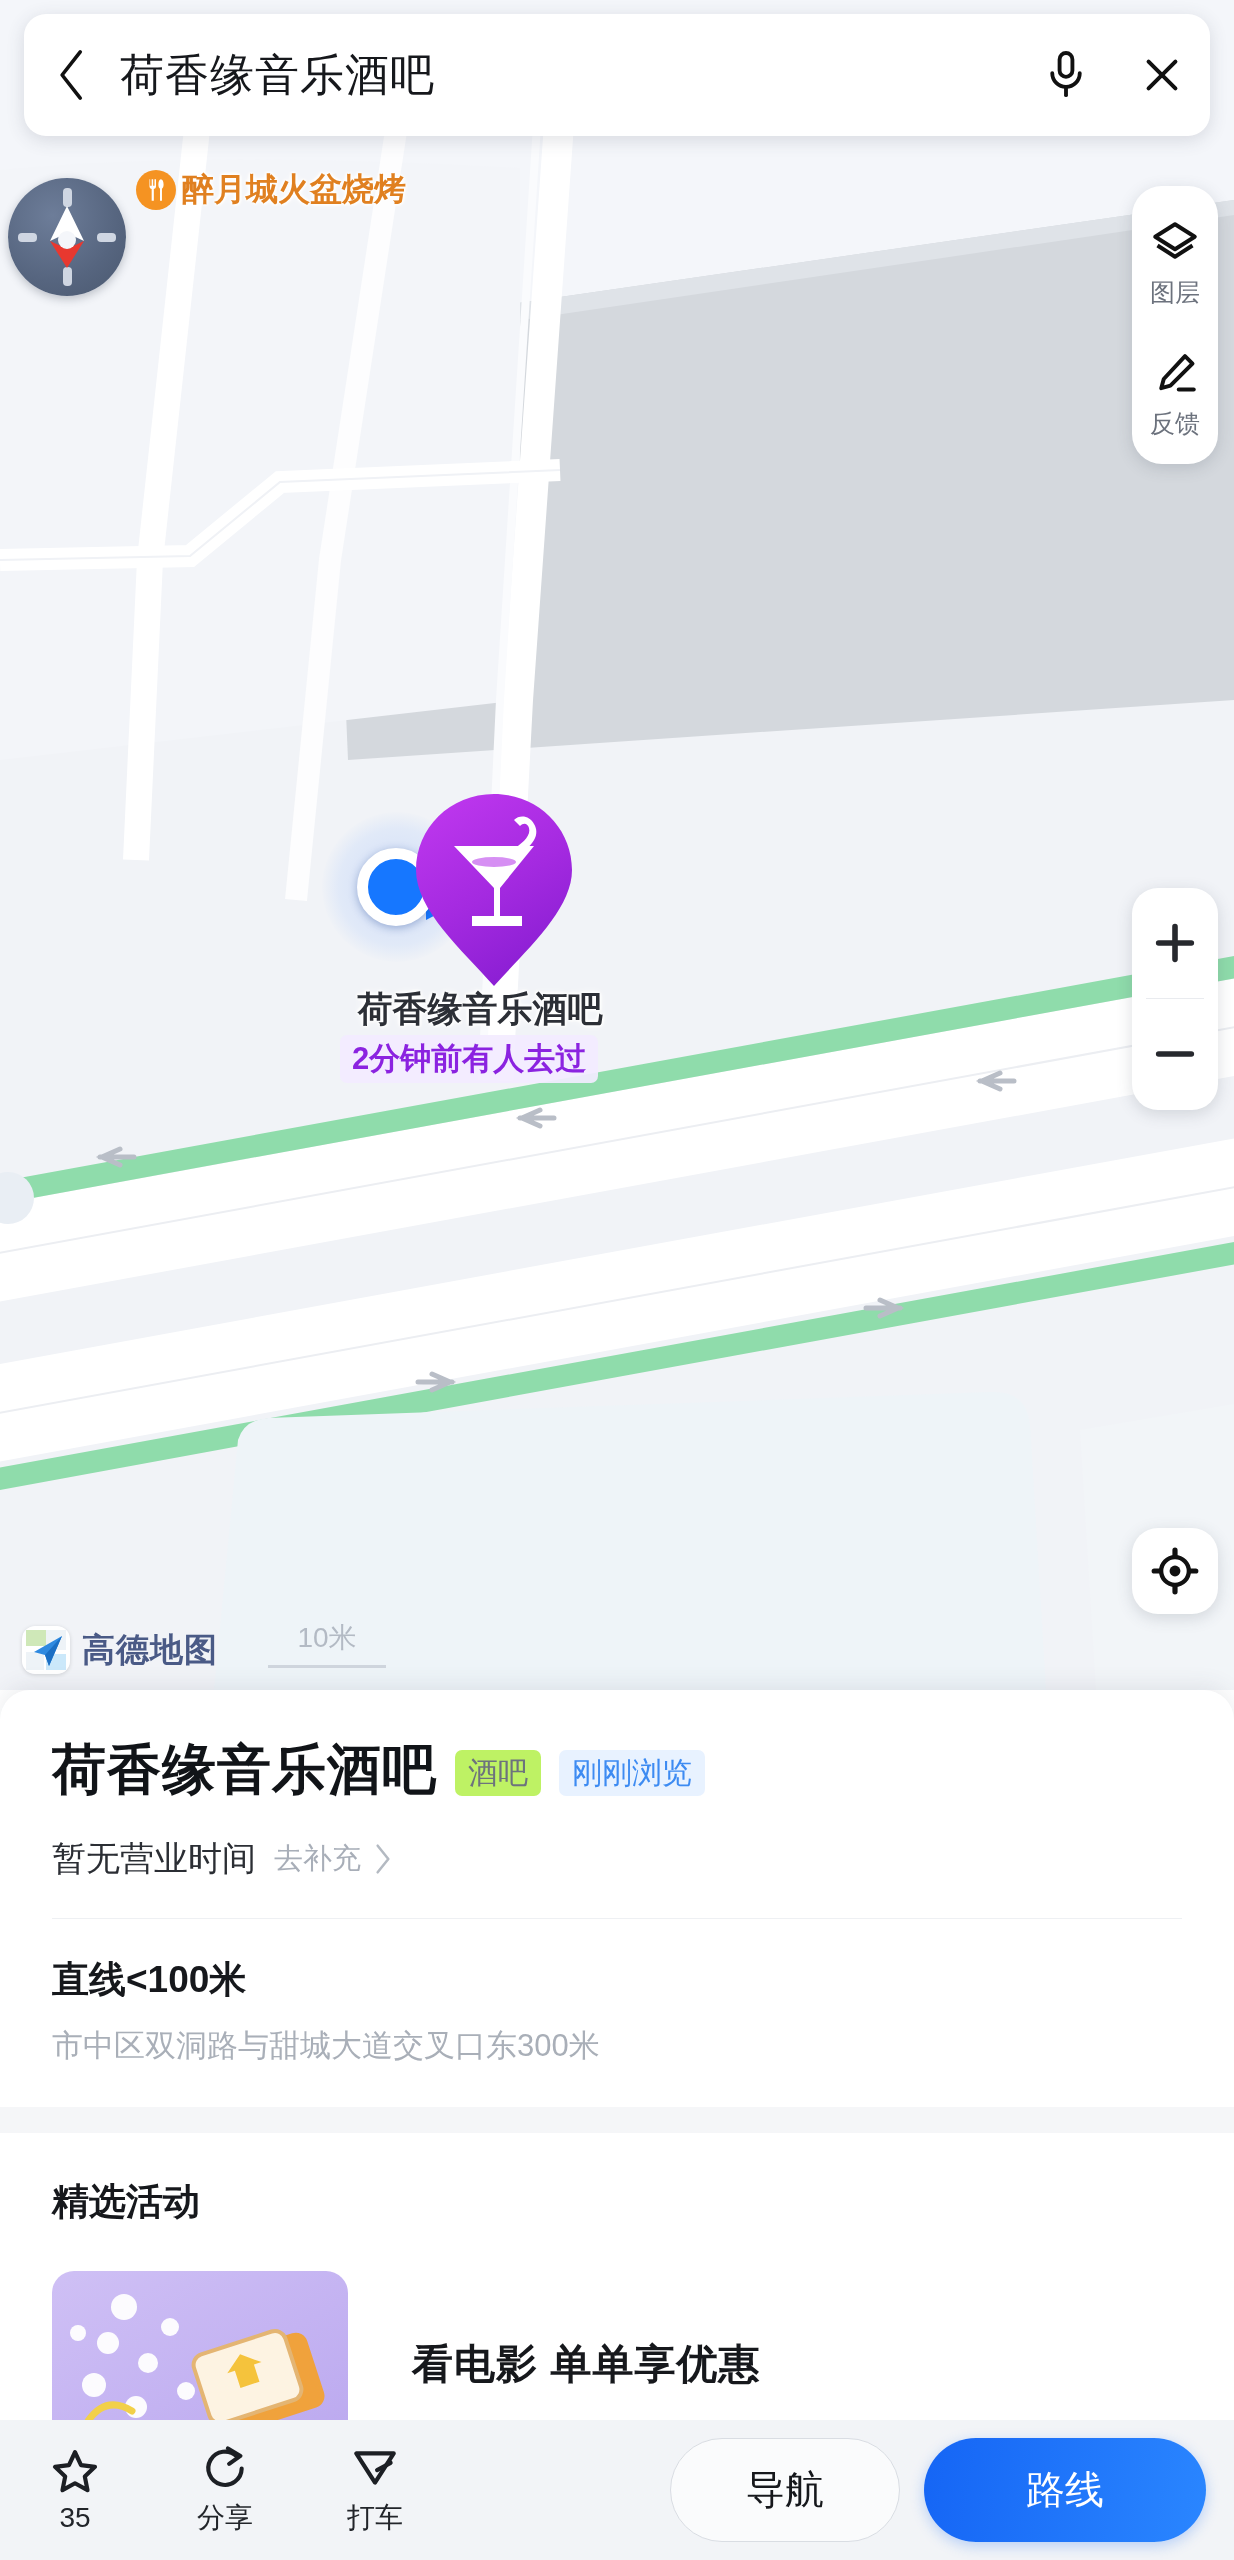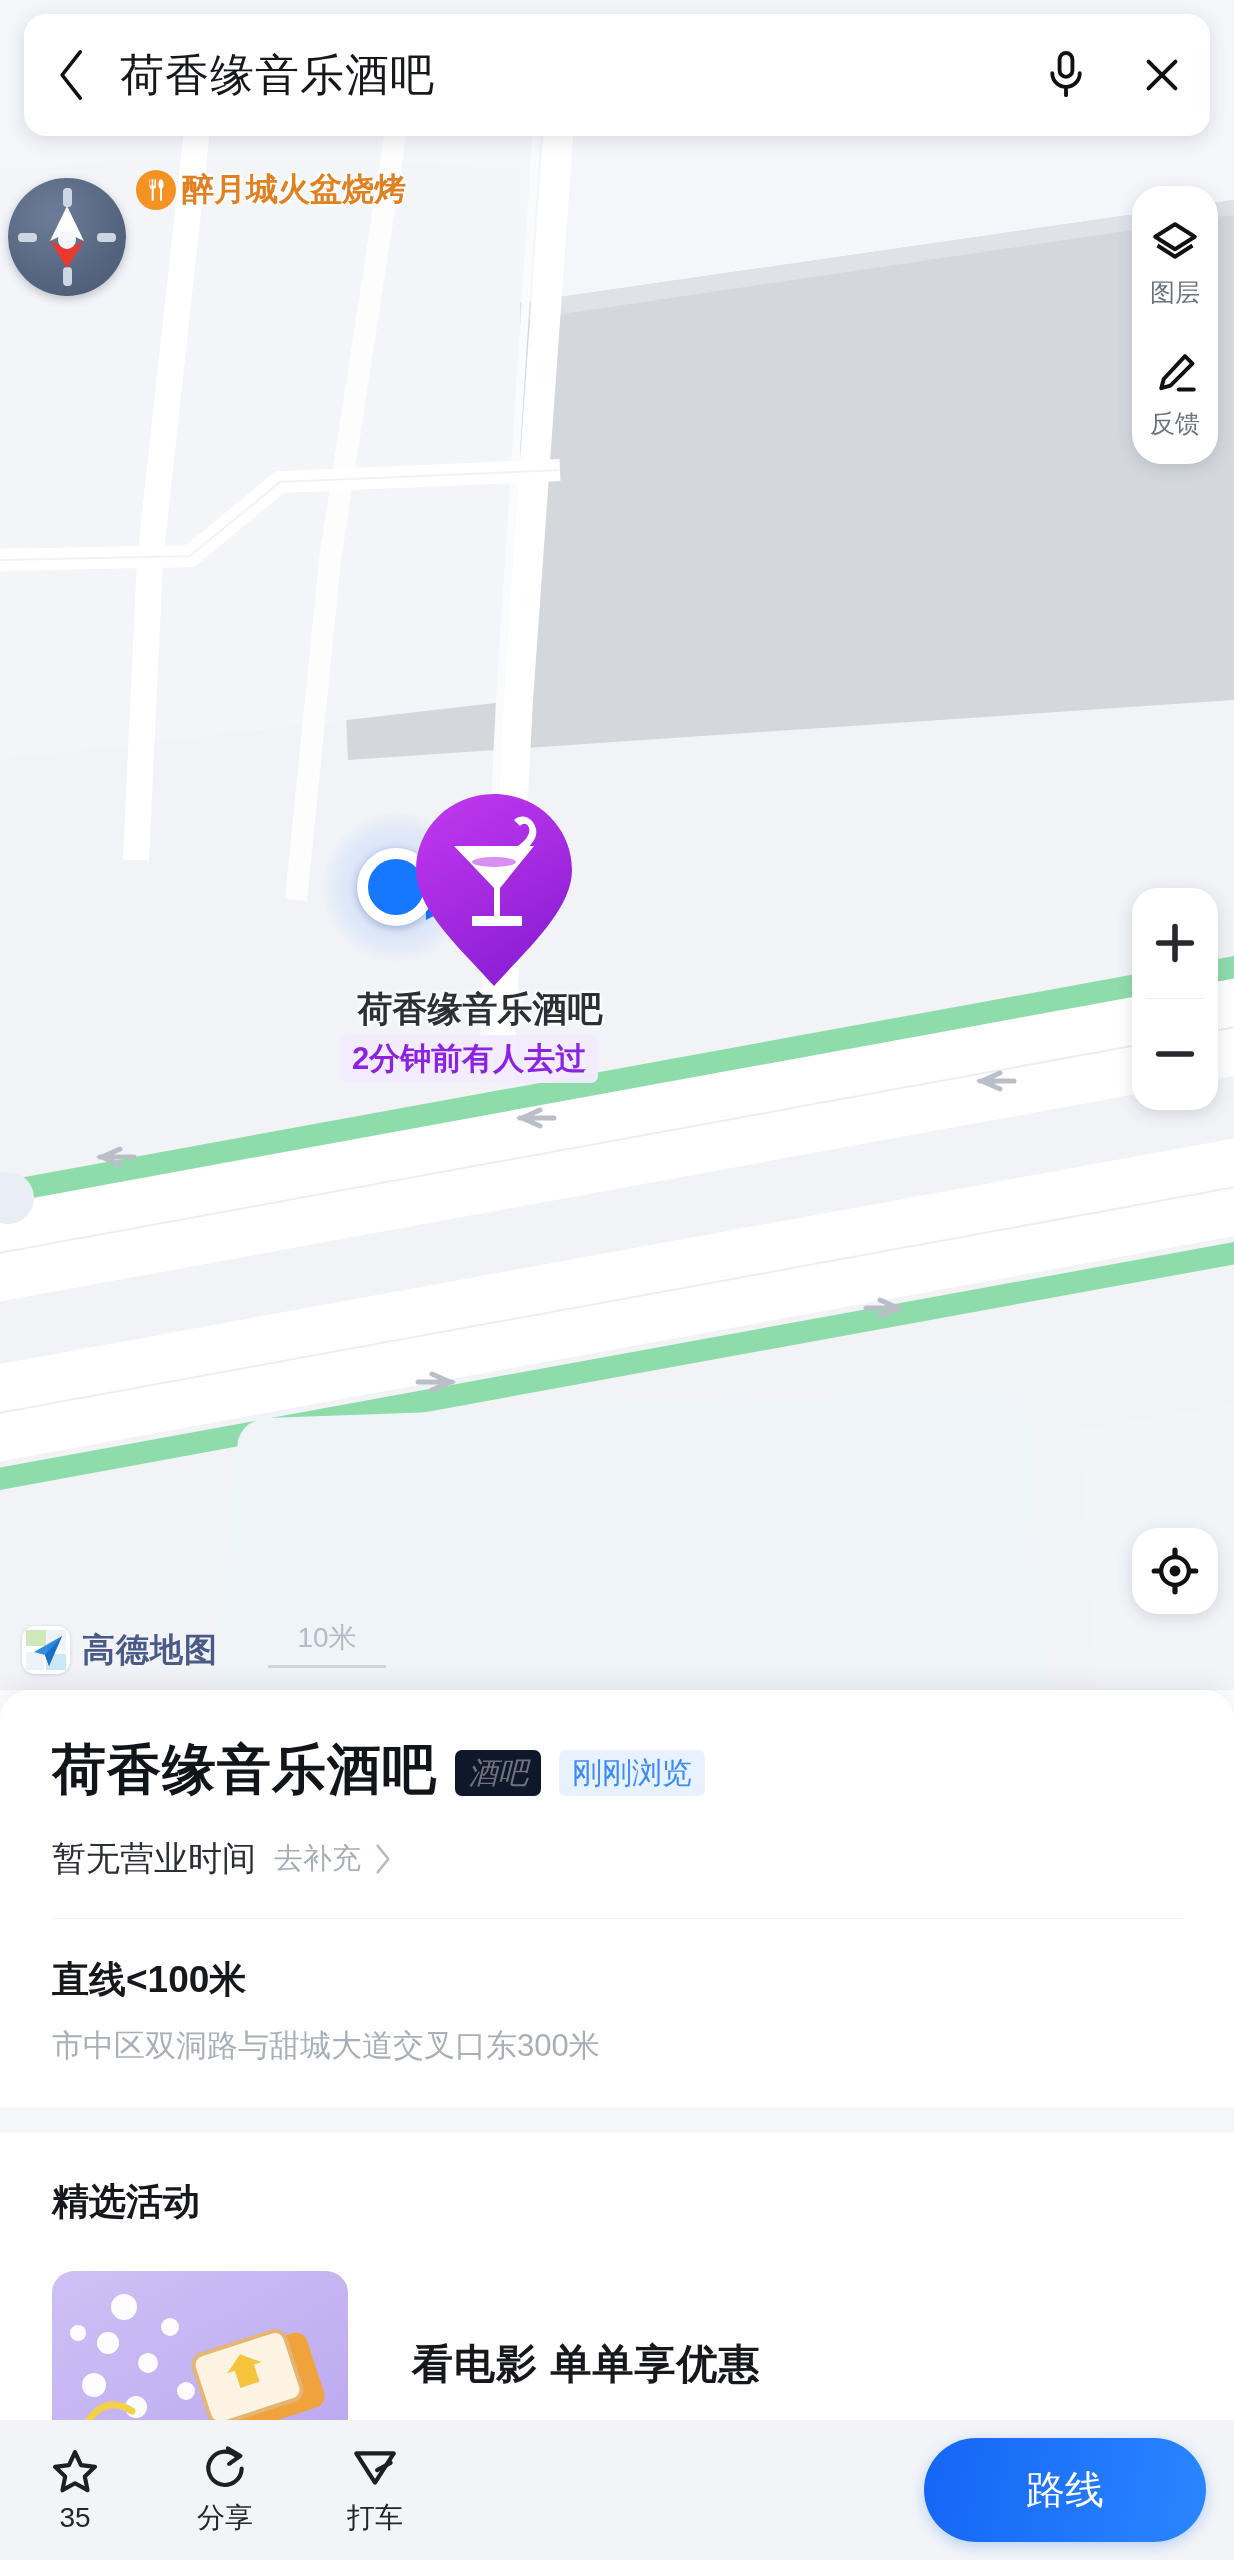--- a/index.html
+++ b/index.html
@@ -125,21 +125,21 @@
     position:absolute; left:0; top:1690px; width:1234px; height:870px;
     background:#fff; border-radius:30px 30px 0 0;
     box-shadow:0 -4px 22px rgba(60,70,90,.10);
     overflow:hidden; z-index:35;
   }
   .sec { padding:0 52px; }
 
   #titlerow { display:flex; align-items:flex-end; gap:18px; padding-top:52px; }
   #placename { font-size:54px; font-weight:700; color:#111418; letter-spacing:1px; line-height:1; }
   .chip { font-size:30px; padding:8px 13px; border-radius:7px; line-height:1; }
-  .chip-cat { background:#0f172a; color:#6d737d;font-style:italic; }
+  .chip-cat { background:#bef264; color:#6d737d; }
   .chip-recent { background:#e8f2ff; color:#3d8bf2; }
 
   #hoursrow { display:flex; align-items:center; gap:18px; margin-top:40px; padding-bottom:36px; }
   #hourstext { font-size:34px; color:#2b2e34; }
   #supplement { font-size:29px; color:#a8aeb8; display:flex; align-items:center; gap:12px; }
 
   .divline { height:1px; background:#eef0f3; margin:0 52px; }
 
   #distrow { padding-top:36px; }
   #distance { font-size:37px; font-weight:700; color:#16181c; }
@@ -427,14 +427,15 @@
   <div class="tbitem">
     <svg width="50" height="50" viewBox="0 0 24 24" fill="none" stroke="#1c1f24" stroke-width="2" stroke-linecap="round" stroke-linejoin="round">
       <path d="M3 5 H21 L12 19 Z"></path>
       <path d="M13 13 L19.5 9.5"></path>
     </svg>
     <span class="tblabel">打车</span>
   </div>
 
   <div id="tbspacer"></div>
 
+  <div id="navbtn">导航</div>
   <div id="routebtn">路线</div>
 </div>
 
 </body></html>

